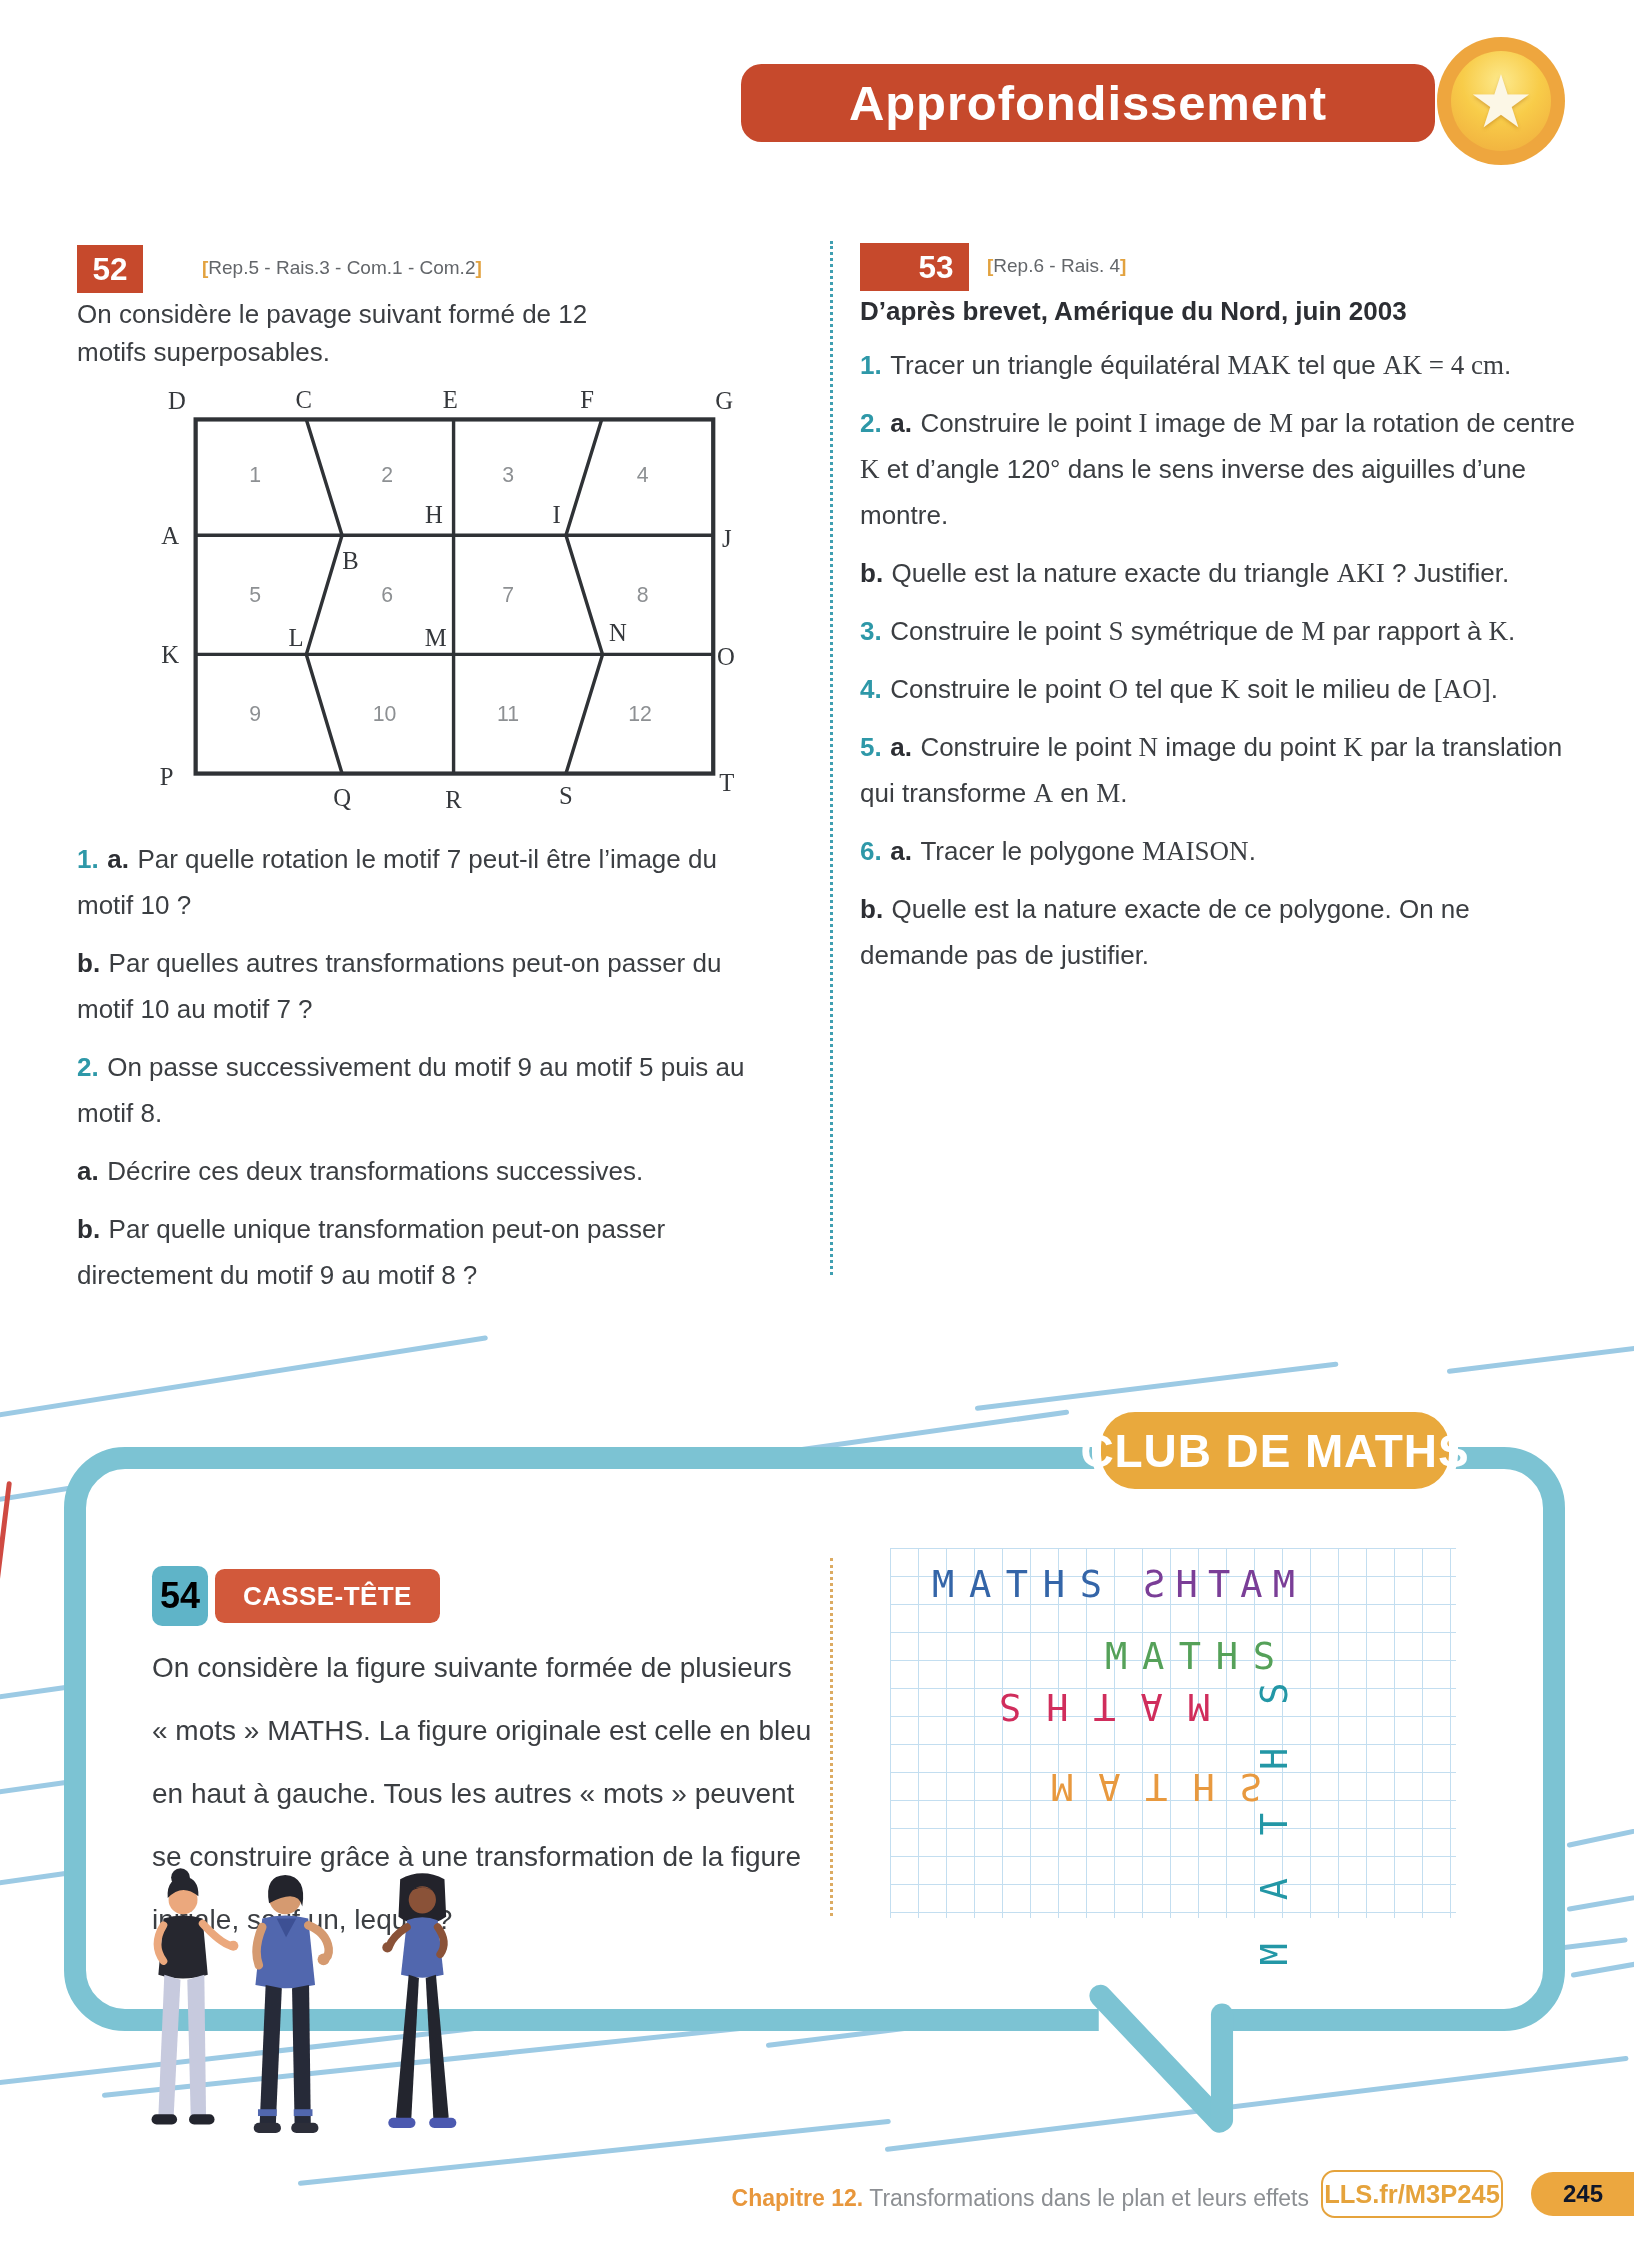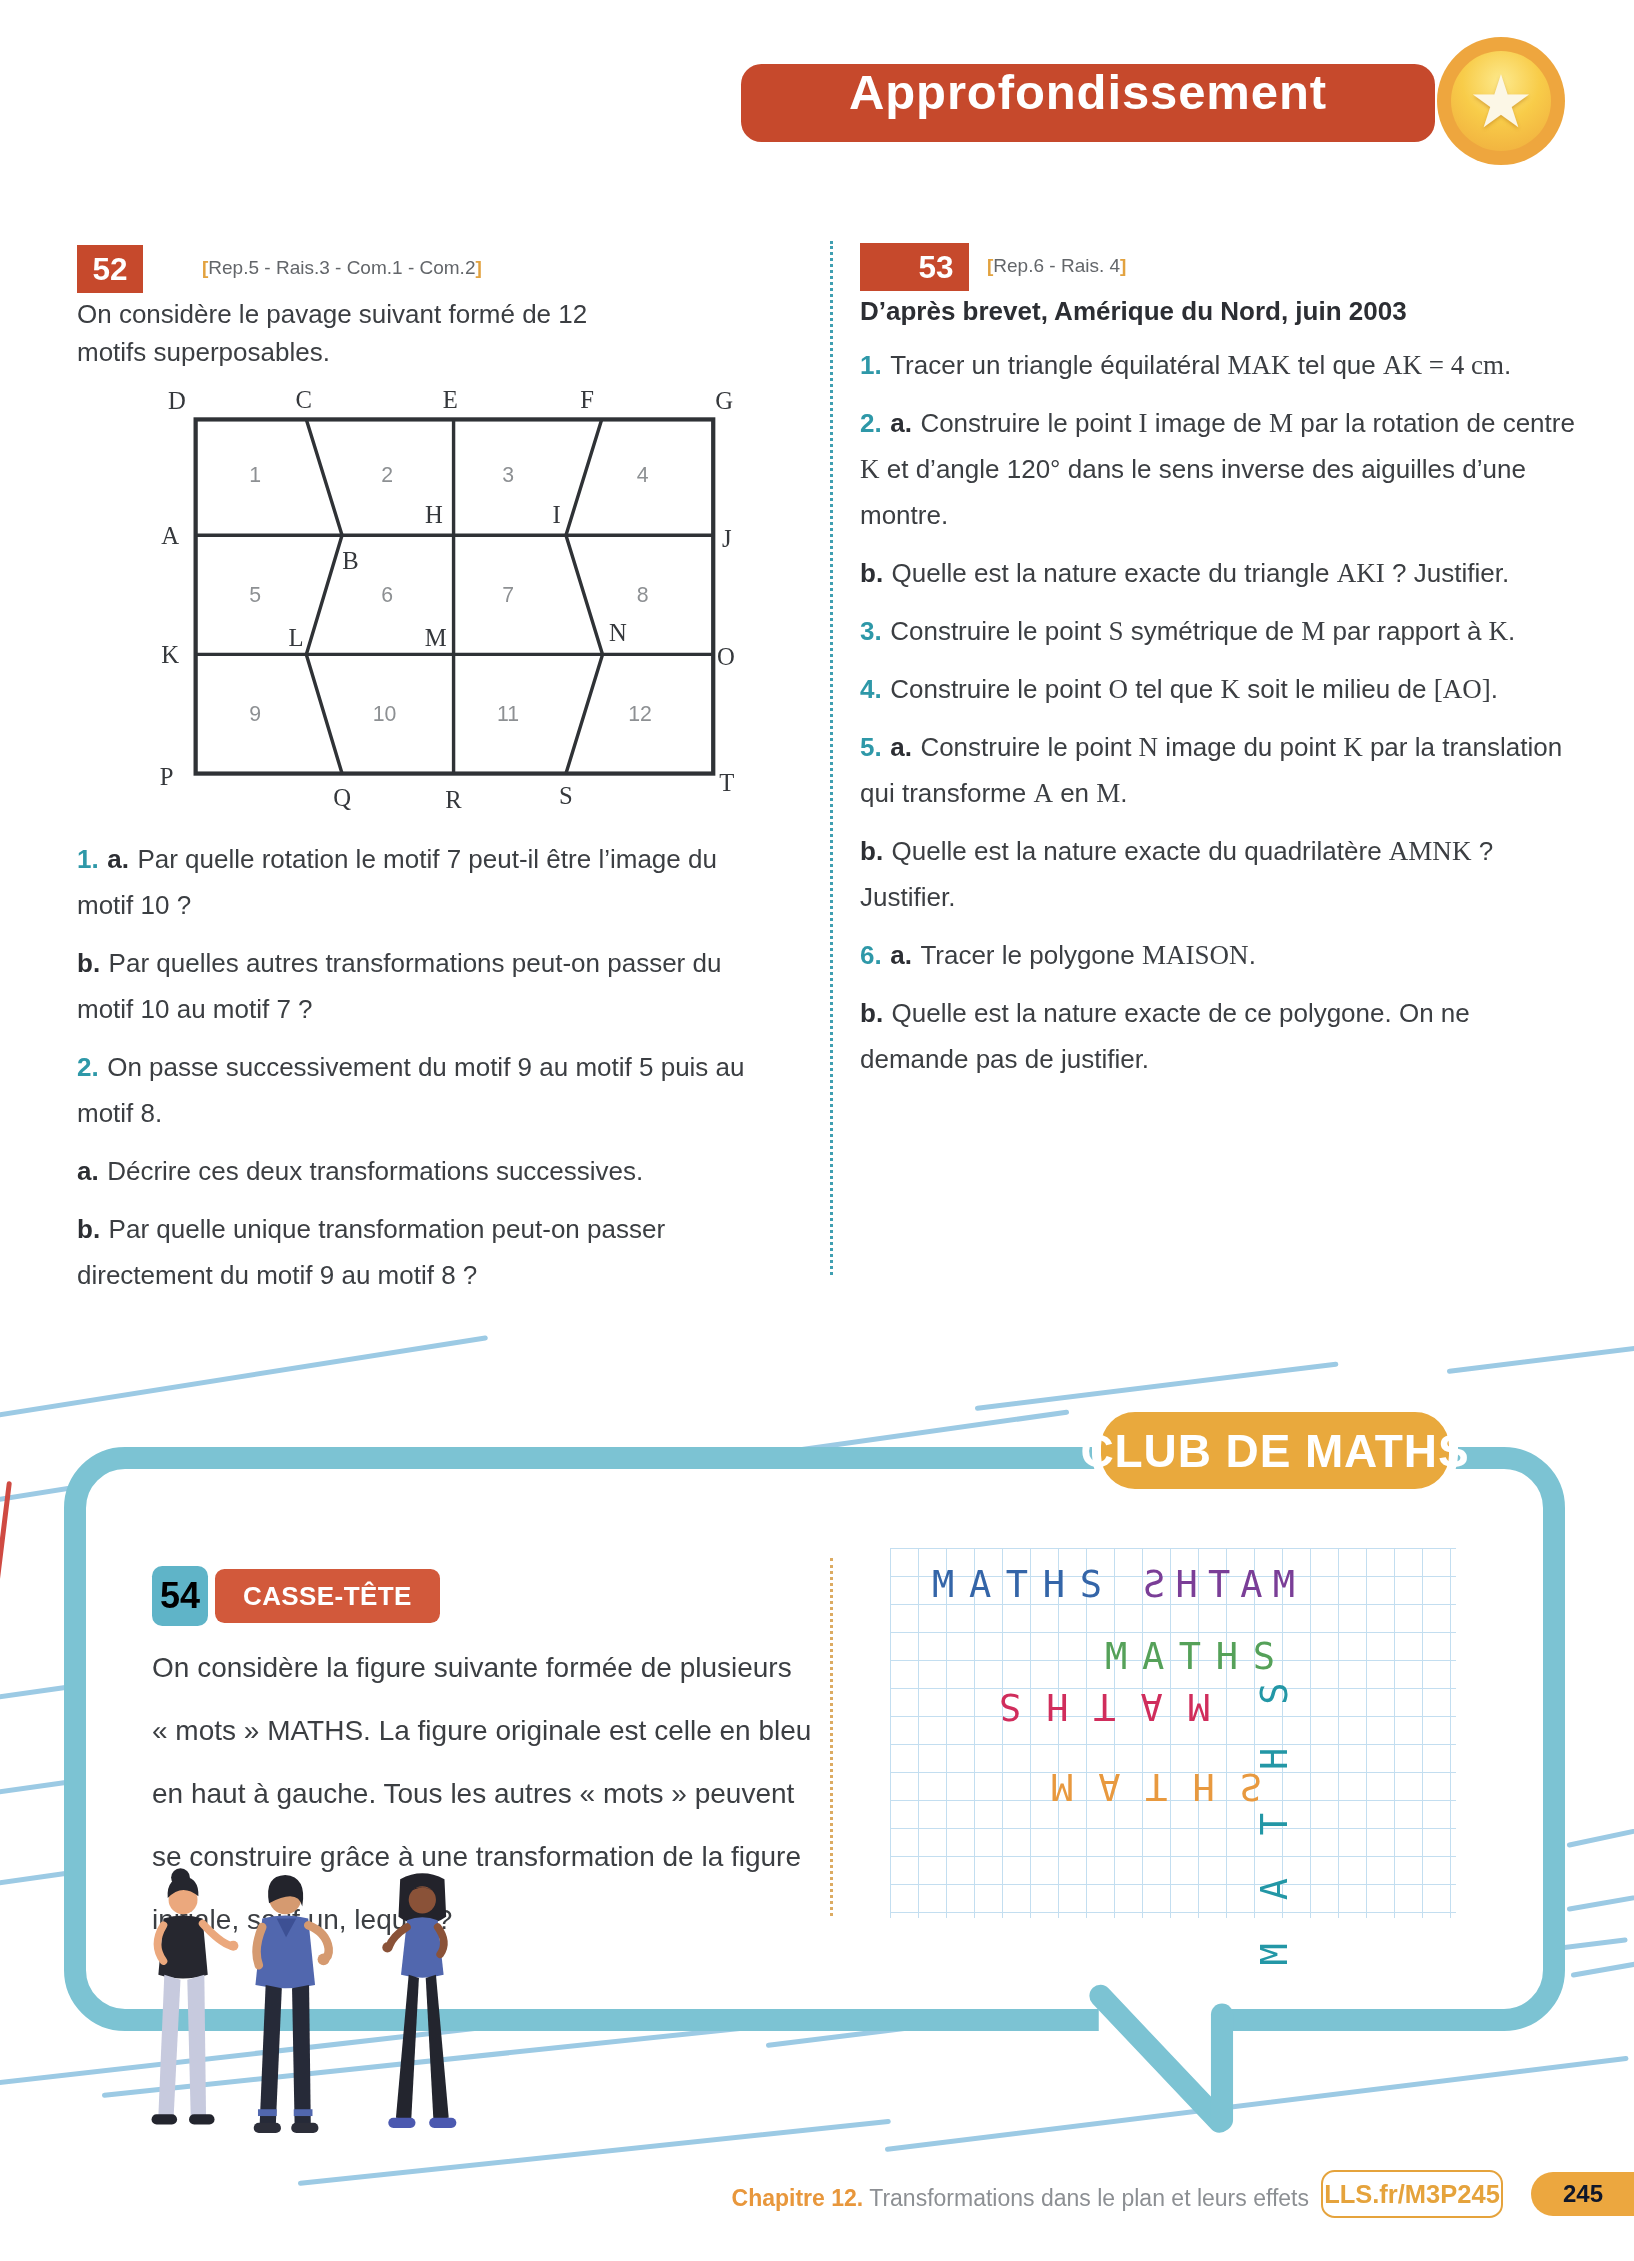--- a/index.html
+++ b/index.html
@@ -1,20 +1,20 @@
 <!DOCTYPE html>
 <html style="font-size:13.6px"><head>
 <meta charset="utf-8">
 <style>
   html,body{margin:0;padding:0;background:#e8e8e8;}
   #page{position:relative;width:1635px;height:2261px;background:#ffffff;overflow:hidden;
         font-family:"Liberation Sans",sans-serif;color:#3b3e42;}
   
   .banner{position:absolute;left:741px;top:64px;width:694px;height:78px;background:#c6492c;
-          border-radius:20.4px;display:flex;justify-content:center;}
+          border-radius:20.4px;display:flex;align-items:center;justify-content:center;}
   .banner span{color:#fff;font-size:49px;font-weight:bold;letter-spacing:0.9px;}
   .star-badge{position:absolute;left:1437px;top:37px;width:128px;height:128px;border-radius:50%;
               background:#eea63e;display:flex;align-items:center;justify-content:center;}
   .star-badge .inner{width:100px;height:100px;border-radius:50%;
               background:radial-gradient(circle at 50% 30%,#fde98c 0%,#f8cc49 45%,#efa93c 100%);
               display:flex;align-items:center;justify-content:center;}
   .star-badge .star{font-size:73px;color:#fcf7e6;line-height:1;text-shadow:0 1.7px 3.4px rgba(180,110,20,.45);}
   
   .exnum{position:absolute;width:66px;height:48px;background:#c6492c;border-radius:0;
          color:#fff;font-size:31.5px;font-weight:bold;display:flex;align-items:center;justify-content:center;}
@@ -168,21 +168,20 @@
     <span class="bk">[</span><span>Rep.6 - Rais. 4</span><span class="bk">]</span>
   </div>
   <div class="source" style="left:860px;top:296px;width:724px;">D’après brevet, Amérique du Nord, juin 2003</div>
   <div class="qlist" id="ex53-items" style="left:860px;top:342px;width:719px;">
       <div class="qitem"><span class="qnum">1.</span><span>Tracer un triangle équilatéral </span><span class="mvar">MAK</span><span> tel que </span><span class="mvar">AK = 4 cm</span><span>.</span></div>
       <div class="qitem"><span class="qnum">2.</span><span class="qsub">a.</span><span>Construire le point </span><span class="mvar">I</span><span> image de </span><span class="mvar">M</span><span> par la rotation de centre </span><span class="mvar">K</span><span> et d’angle 120° dans le sens inverse des aiguilles d’une montre.</span></div>
       <div class="qitem"><span class="qsub">b.</span><span>Quelle est la nature exacte du triangle </span><span class="mvar">AKI</span><span> ? Justifier.</span></div>
       <div class="qitem"><span class="qnum">3.</span><span>Construire le point </span><span class="mvar">S</span><span> symétrique de </span><span class="mvar">M</span><span> par rapport à </span><span class="mvar">K</span><span>.</span></div>
       <div class="qitem"><span class="qnum">4.</span><span>Construire le point </span><span class="mvar">O</span><span> tel que </span><span class="mvar">K</span><span> soit le milieu de </span><span class="mvar">[AO]</span><span>.</span></div>
       <div class="qitem"><span class="qnum">5.</span><span class="qsub">a.</span><span>Construire le point </span><span class="mvar">N</span><span> image du point </span><span class="mvar">K</span><span> par la translation qui transforme </span><span class="mvar">A</span><span> en </span><span class="mvar">M</span><span>.</span></div>
-      <div class="qitem"><span class="qsub">b.</span><span>Quelle est la nature exacte du quadrilatère </span><span class="mvar">AMNK</span><span> ? Justifier.</span></div>
       <div class="qitem"><span class="qnum">6.</span><span class="qsub">a.</span><span>Tracer le polygone </span><span class="mvar">MAISON</span><span>.</span></div>
       <div class="qitem"><span class="qsub">b.</span><span>Quelle est la nature exacte de ce polygone. On ne demande pas de justifier.</span></div>
     </div>
 
   <div class="clubbox"></div>
 
   <svg style="position:absolute;left:1073px;top:1984px;" width="196" height="170" viewBox="0 0 230 200">
     <rect x="30" y="29" width="138" height="28" fill="#ffffff"></rect>
     <path d="M32,14 L172,162" stroke="#7cc3d3" stroke-width="26" stroke-linecap="round" fill="none"></path>
     <path d="M175,160 L175,36" stroke="#7cc3d3" stroke-width="26" stroke-linecap="round" fill="none"></path>

